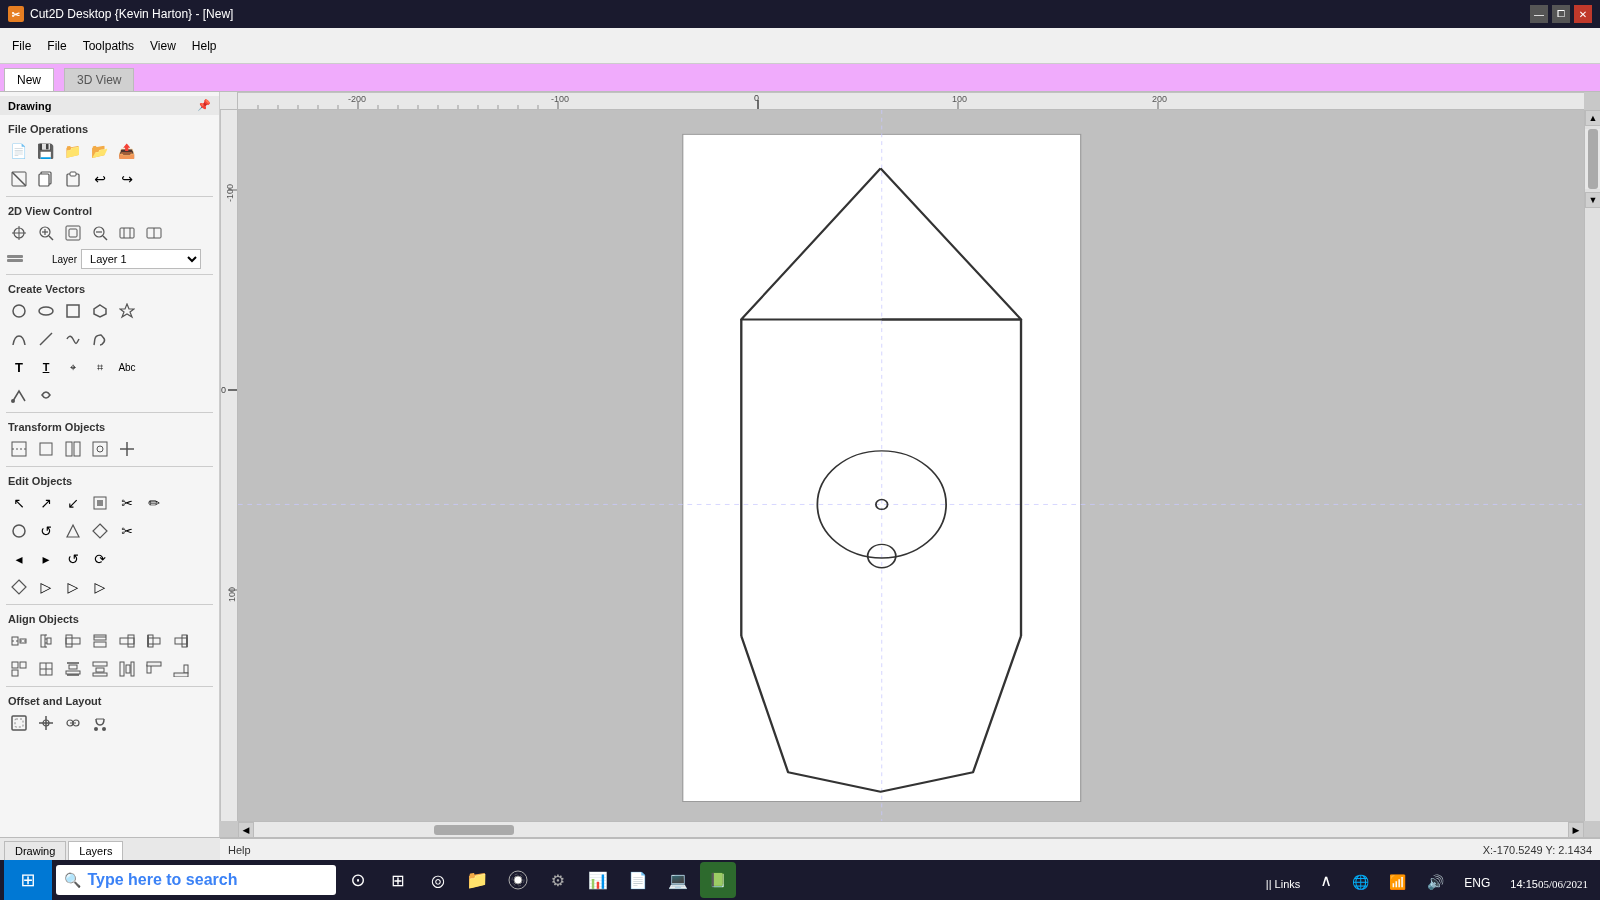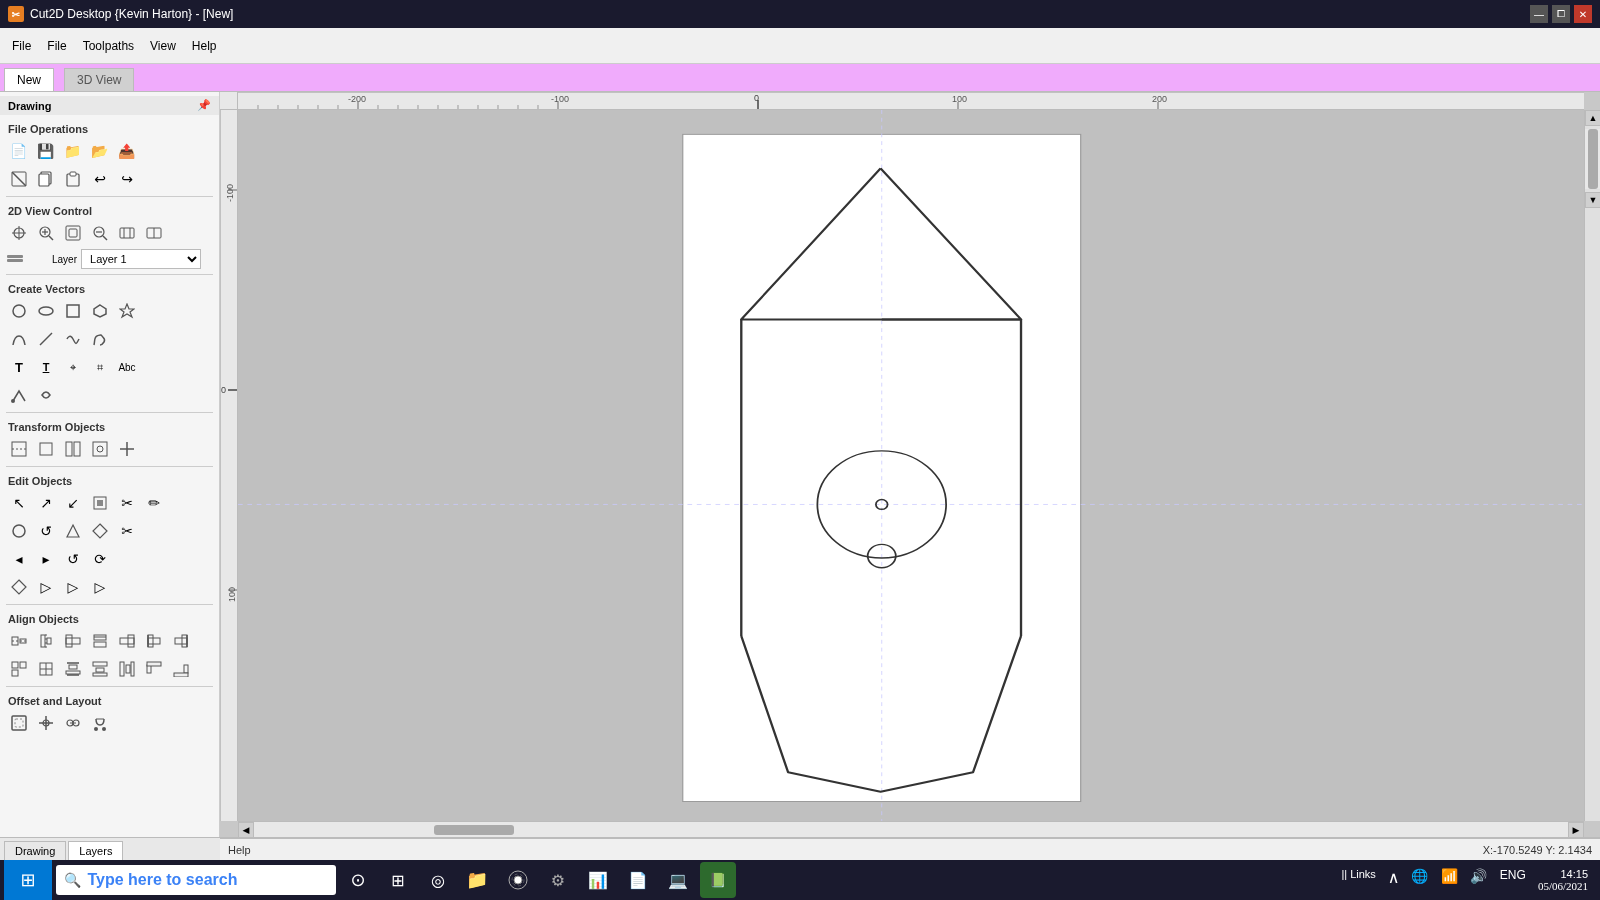--- a/index.html
+++ b/index.html
@@ -46,21 +46,21 @@
     .scrollbar-v { width: 16px; background: #e0e0e0; border-left: 1px solid #bbb; position: absolute; right: 0; top: 18px; bottom: 16px; }
     .scroll-thumb-h { width: 80px; height: 10px; background: #aaa; margin: 3px; margin-left: 180px; border-radius: 3px; }
 
     
     .status-bar { background: #f0f0f0; border-top: 1px solid #bbb; height: 22px; display: flex; align-items: center; padding: 0 8px; font-size: 11px; color: #333; gap: 20px; }
 
     
     .taskbar { background: #1a1a2e; height: 40px; display: flex; align-items: center; padding: 0 4px; gap: 4px; }
     .taskbar-start { width: 48px; height: 40px; background: #0078d4; display: flex; align-items: center; justify-content: center; color: white; font-size: 18px; cursor: pointer; }
     .taskbar-search { flex: 0 0 280px; background: white; border-radius: 3px; height: 30px; display: flex; align-items: center; padding: 0 8px; gap: 6px; font-size: 12px; color: #666; }
-    .taskbar-icons { display: flex; align-items: flex-start; gap: 12px; margin-left: auto; padding-right: 8px; }
+    .taskbar-icons { display: flex; align-items: flex-end; gap: 20px; margin-left: auto; padding-right: 8px; }
     .taskbar-app { width: 36px; height: 36px; display: flex; align-items: center; justify-content: center; border-radius: 4px; cursor: pointer; }
 
     
     .svg-canvas { position: absolute; top: 0; left: 0; width: 100%; height: 100%; }
   </style>
 </head>
 <body>
 
 <div class="title-bar">
   <div class="title-bar-left">
@@ -628,18 +628,18 @@
 
   <div class="taskbar-icons">
     <span style="color:white; font-size:11px;">|| Links</span>
     <span style="color:white; font-size:16px;">∧</span>
     <span style="color:white; font-size:14px;">🌐</span>
     <span style="color:white; font-size:14px;">📶</span>
     <span style="color:white; font-size:14px;">🔊</span>
     <div style="display:flex; flex-direction:column; align-items:center;">
       <span style="color:white; font-size:12px;">ENG</span>
     </div>
-    <div style="display:flex; flex-direction:column; align-items:flex-end;">
+    <div style="display:flex; flex-direction:row; align-items:flex-end;">
       <span style="color:white; font-size:11px;">14:15</span>
       <span style="color:white; font-size:11px;font-family:Liberation Serif, serif;">05/06/2021</span>
     </div>
   </div>
 </div>
 
 </body></html>

